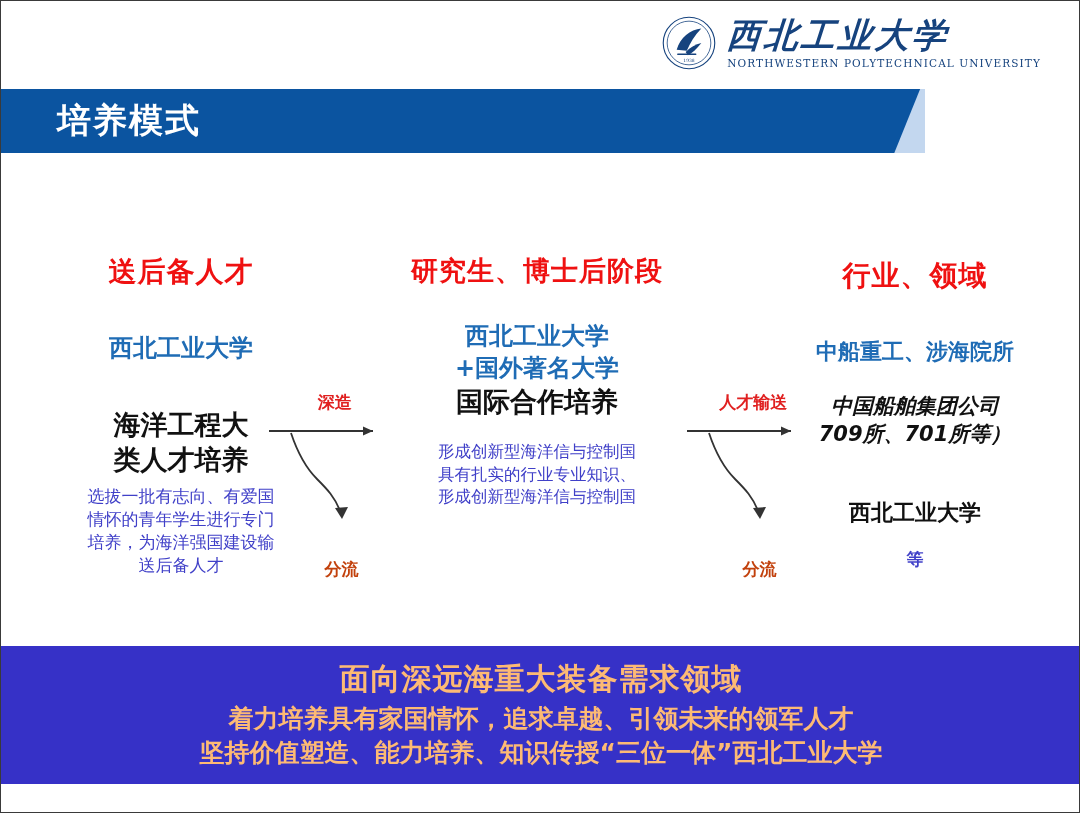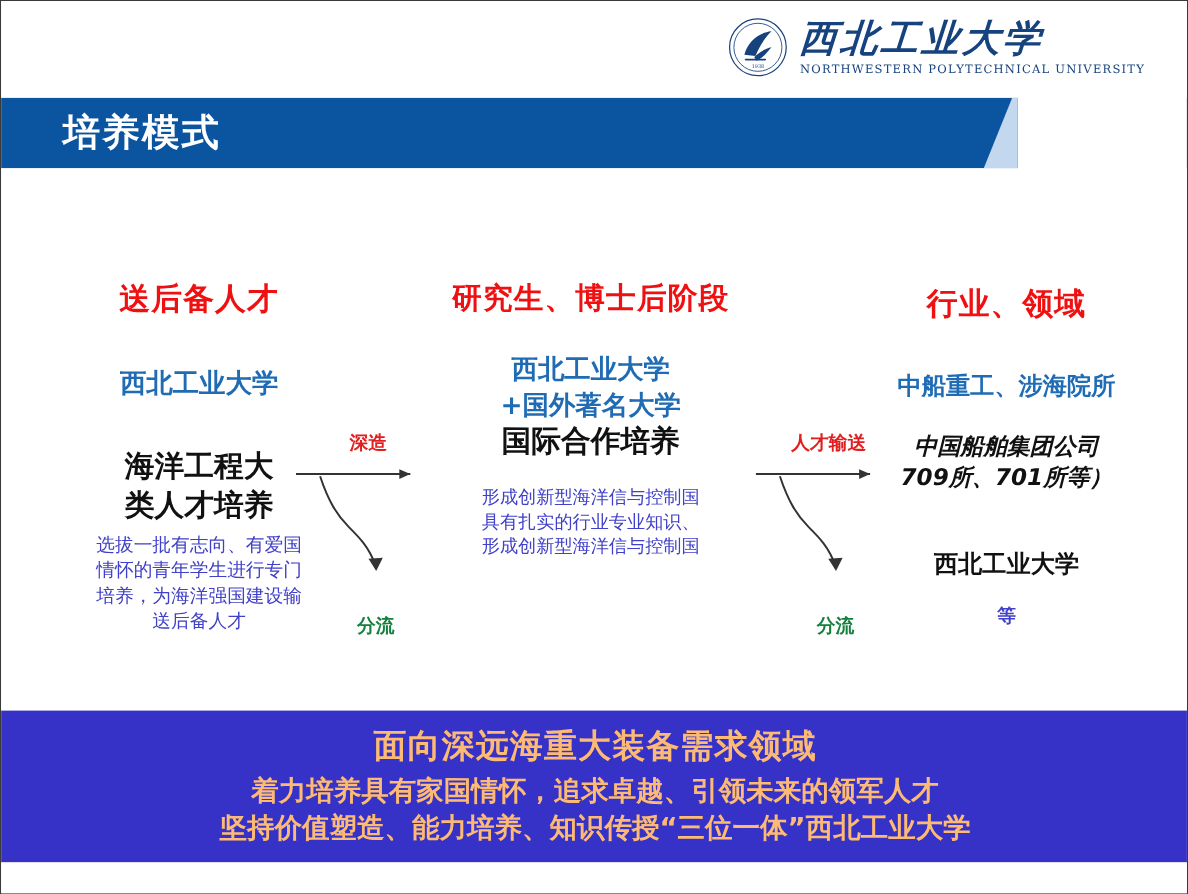--- a/index.html
+++ b/index.html
@@ -189,21 +189,21 @@
     transform: translateX(-48%);
     color: #e02020;
     font-weight: bold;
     font-size: 17px;
     white-space: nowrap;
   }
   .arrow-label-bot {
     position: absolute;
     bottom: 0; left: 50%;
     transform: translateX(-28%);
-    color: #15803d;
+    color: #c2410c;
     font-weight: bold;
     font-size: 17px;
     white-space: nowrap;
   }
   .arrow-svg {
     position: absolute;
     top: 26px; left: 0;
   }
 
   

